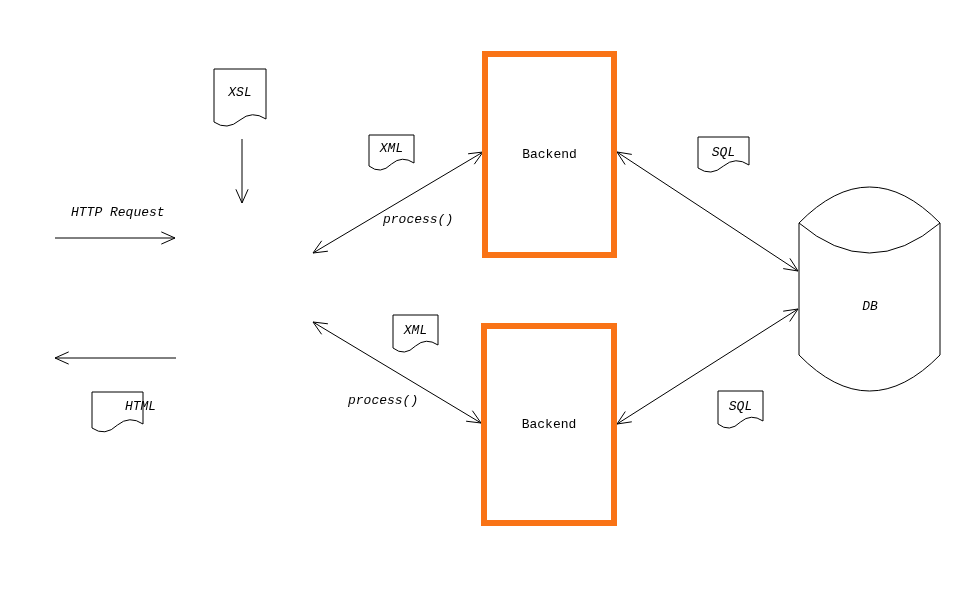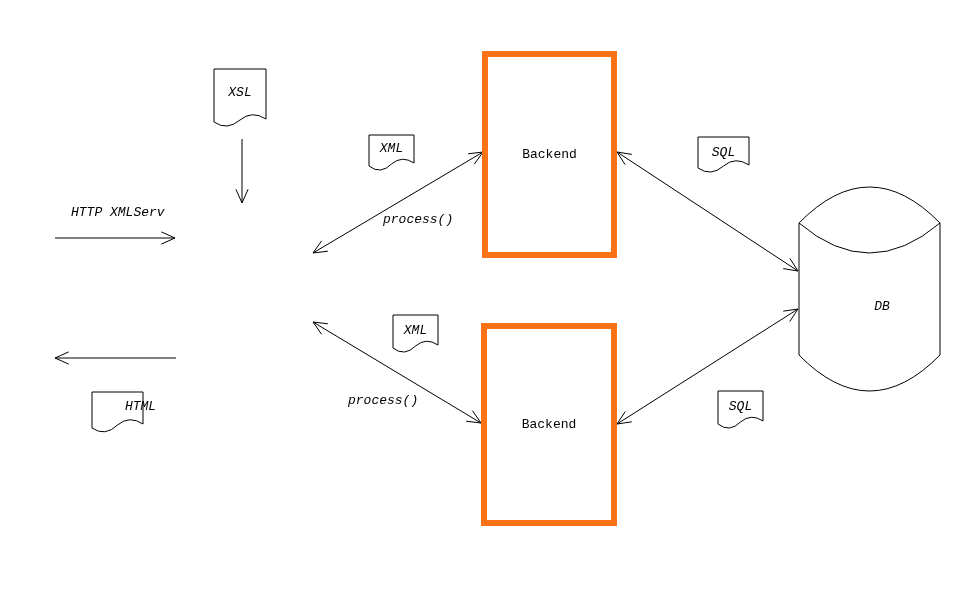--- a/index.html
+++ b/index.html
@@ -82,26 +82,26 @@
 
 
   <div class="box" style="left:482px;top:51px;width:135px;height:207px;">
     <span>Backend</span>
   </div>
 
   <div class="box" style="left:481px;top:323px;width:136px;height:203px;">
     <span>Backend</span>
   </div>
 
-  <div class="lbl ctr" style="left:800px;top:300px;width:140px;padding-left:12px;">DB</div>
+  <div class="lbl ctr" style="left:800px;top:300px;width:140px;">DB</div>
 
   <div class="lbl ctr" style="left:214px;top:86px;width:52px;">XSL</div>
   <div class="lbl ctr" style="left:369px;top:142px;width:45px;">XML</div>
   <div class="lbl ctr" style="left:698px;top:146px;width:51px;">SQL</div>
   <div class="lbl ctr" style="left:393px;top:324px;width:45px;">XML</div>
   <div class="lbl ctr" style="left:718px;top:400px;width:45px;">SQL</div>
   <div class="lbl ctr" style="left:92px;top:400px;width:51px;padding-left:23px;">HTML</div>
 
-  <div class="lbl" style="left:71px;top:206px;">HTTP XMLServ</div>
+  <div class="lbl" style="left:71px;top:206px;">HTTP Request</div>
   <div class="lbl" style="left:383px;top:213px;">process()</div>
   <div class="lbl" style="left:348px;top:394px;">process()</div>
 
 </div>
 
 </body></html>

